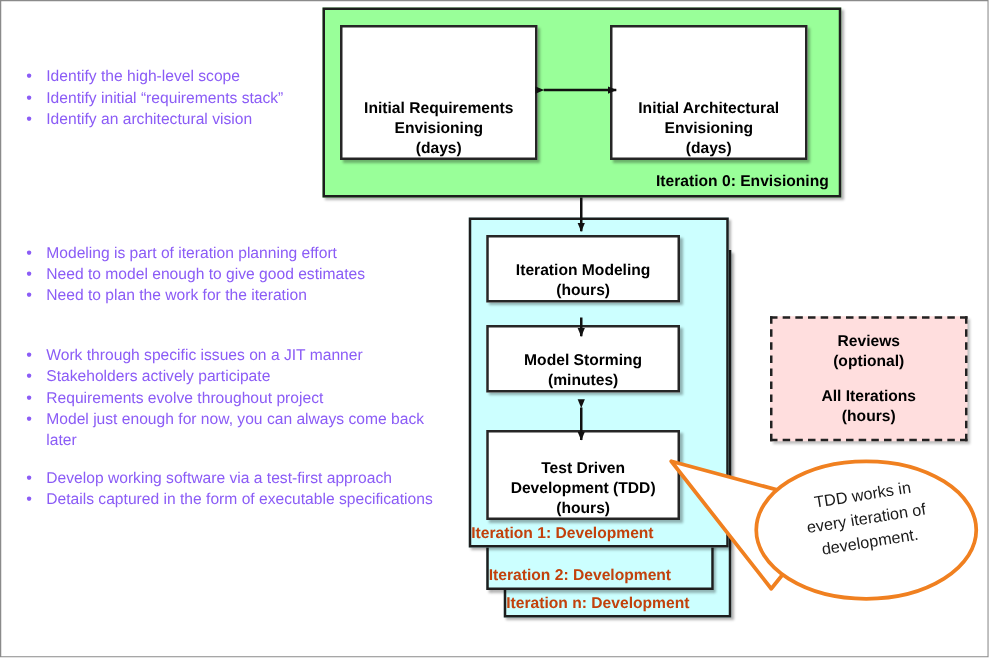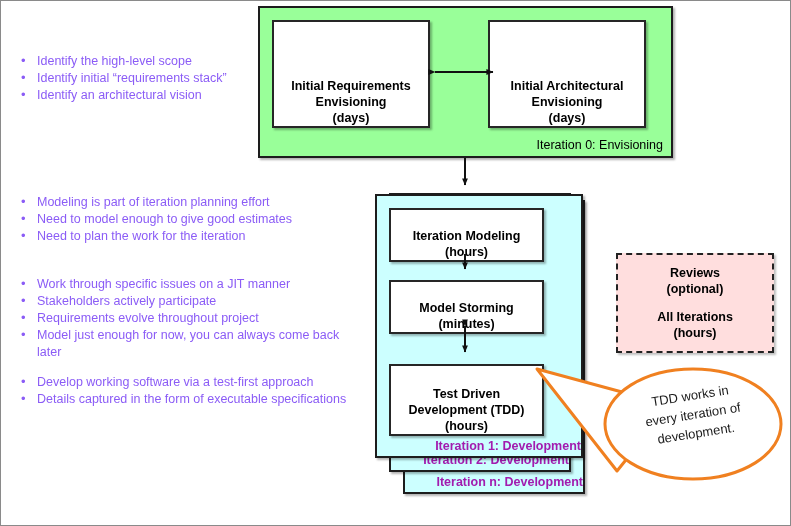--- a/index.html
+++ b/index.html
@@ -72,43 +72,43 @@
     height: 152px;
     background: #99ff99;
     border: 2px solid #1d1d1d;
     box-sizing: border-box;
     box-shadow: 2px 2px 2px rgba(0,0,0,0.30);
   }
   #envisioning-label {
     position: absolute;
     right: 8px;
     bottom: 4px;
-    font-weight: normal;
+    font-weight: bold;
     font-size: 12.5px;
     color: #000000;
     white-space: nowrap;
   }
 
   
   .iter-layer {
     position: absolute;
     background: #ccffff;
     border: 2px solid #1d1d1d;
     box-sizing: border-box;
     box-shadow: 2px 2px 2px rgba(0,0,0,0.30);
   }
   .iter-label {
     position: absolute;
     left: 0;
     right: 0;
     bottom: 3px;
-    text-align: right;
-    font-weight: bold;
-    font-size: 12.5px;
-    color: #a21caf;
+    text-align: left;
+    font-weight: bold;
+    font-size: 12.5px;
+    color: #c2410c;
     white-space: nowrap;
   }
 
   
   #reviews-box {
     position: absolute;
     left: 615px;
     top: 252px;
     width: 158px;
     height: 100px;
@@ -196,21 +196,21 @@
   </div>
 
   <div class="iter-layer" style="left:402px; top:199px; width:182px; height:294px;">
     <div class="iter-label">Iteration n: Development</div>
   </div>
 
   <div class="iter-layer" style="left:388px; top:192px; width:182px; height:279px;">
     <div class="iter-label">Iteration 2: Development</div>
   </div>
 
-  <div class="iter-layer" style="left:374px; top:193px; width:208px; height:264px;">
+  <div class="iter-layer" style="left:374px; top:173px; width:208px; height:264px;">
 
     <div class="phase-box" style="left:12px; top:12px; width:155px; height:54px;">
       <span>Iteration Modeling</span>
       <span class="sub">(hours)</span>
     </div>
 
     <div class="phase-box" style="left:12px; top:84px; width:155px; height:54px;">
       <span>Model Storming</span>
       <span class="sub">(minutes)</span>
     </div>

